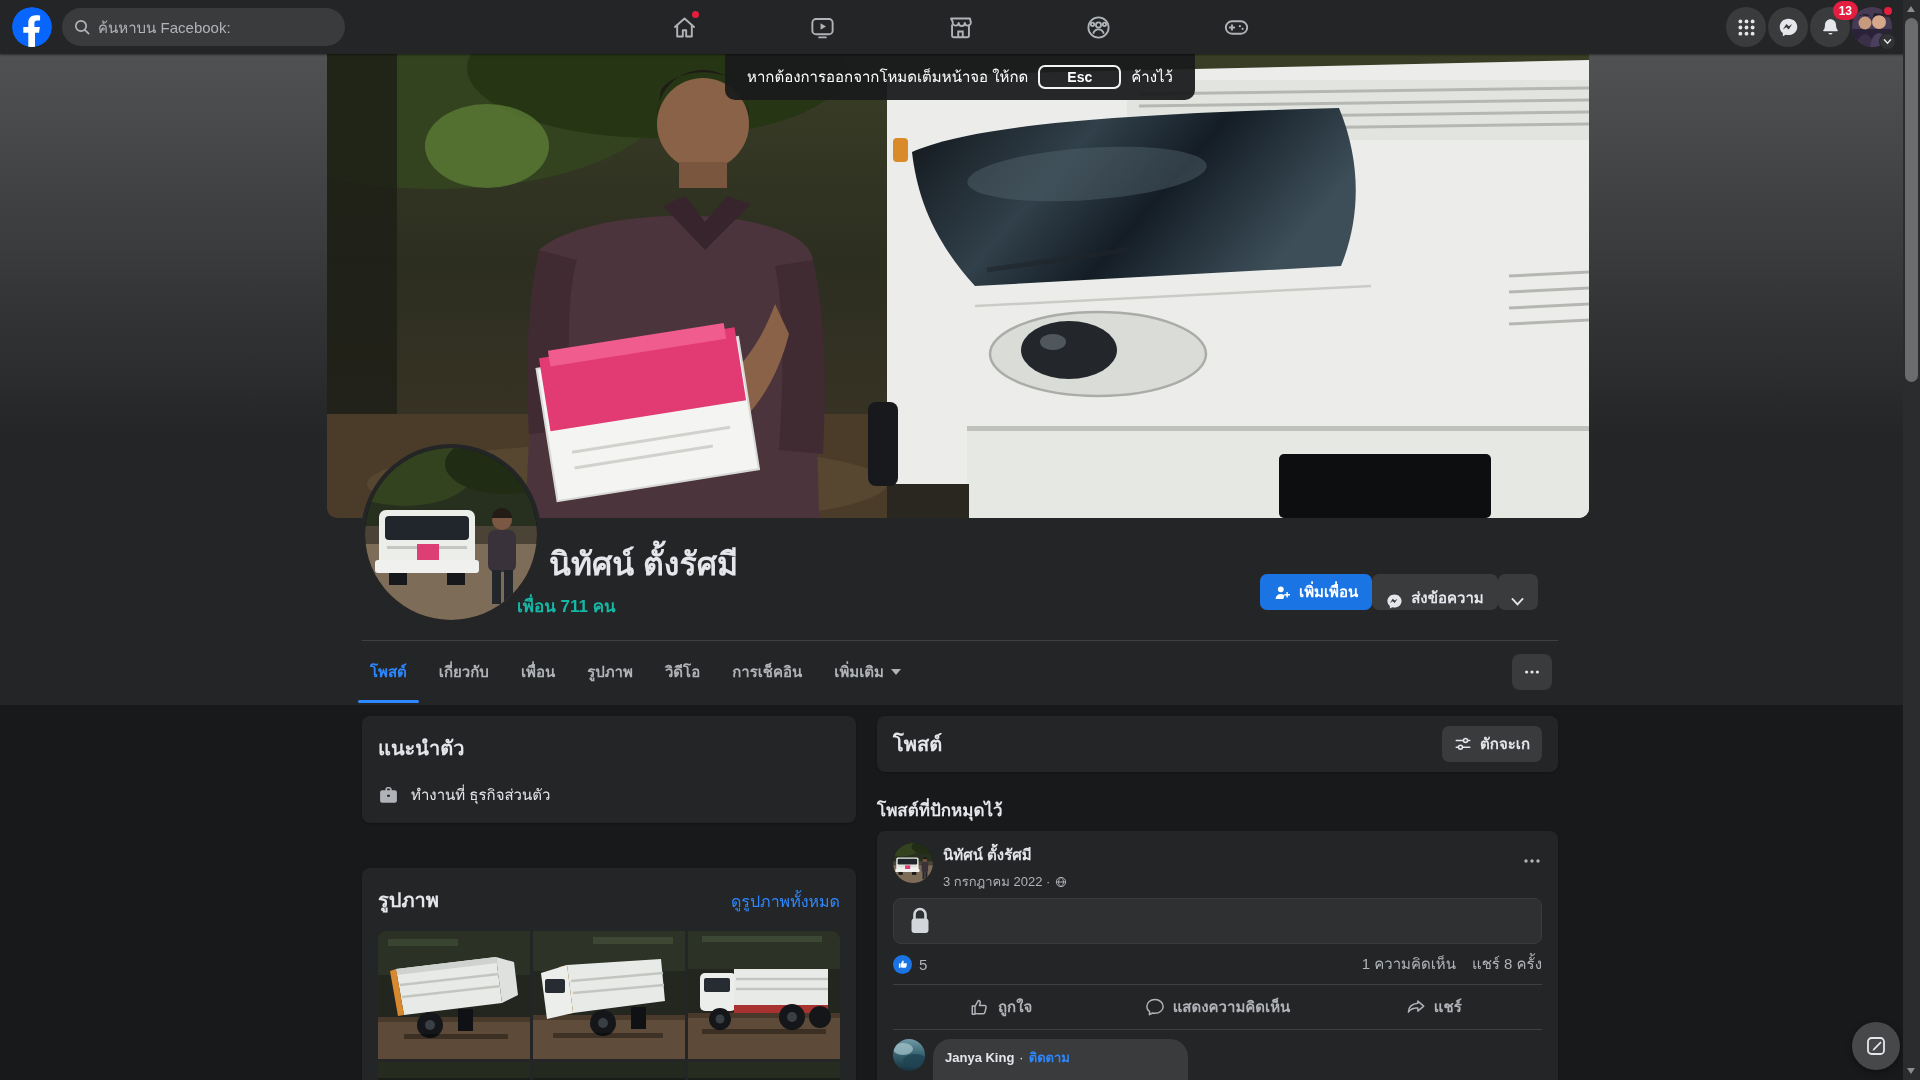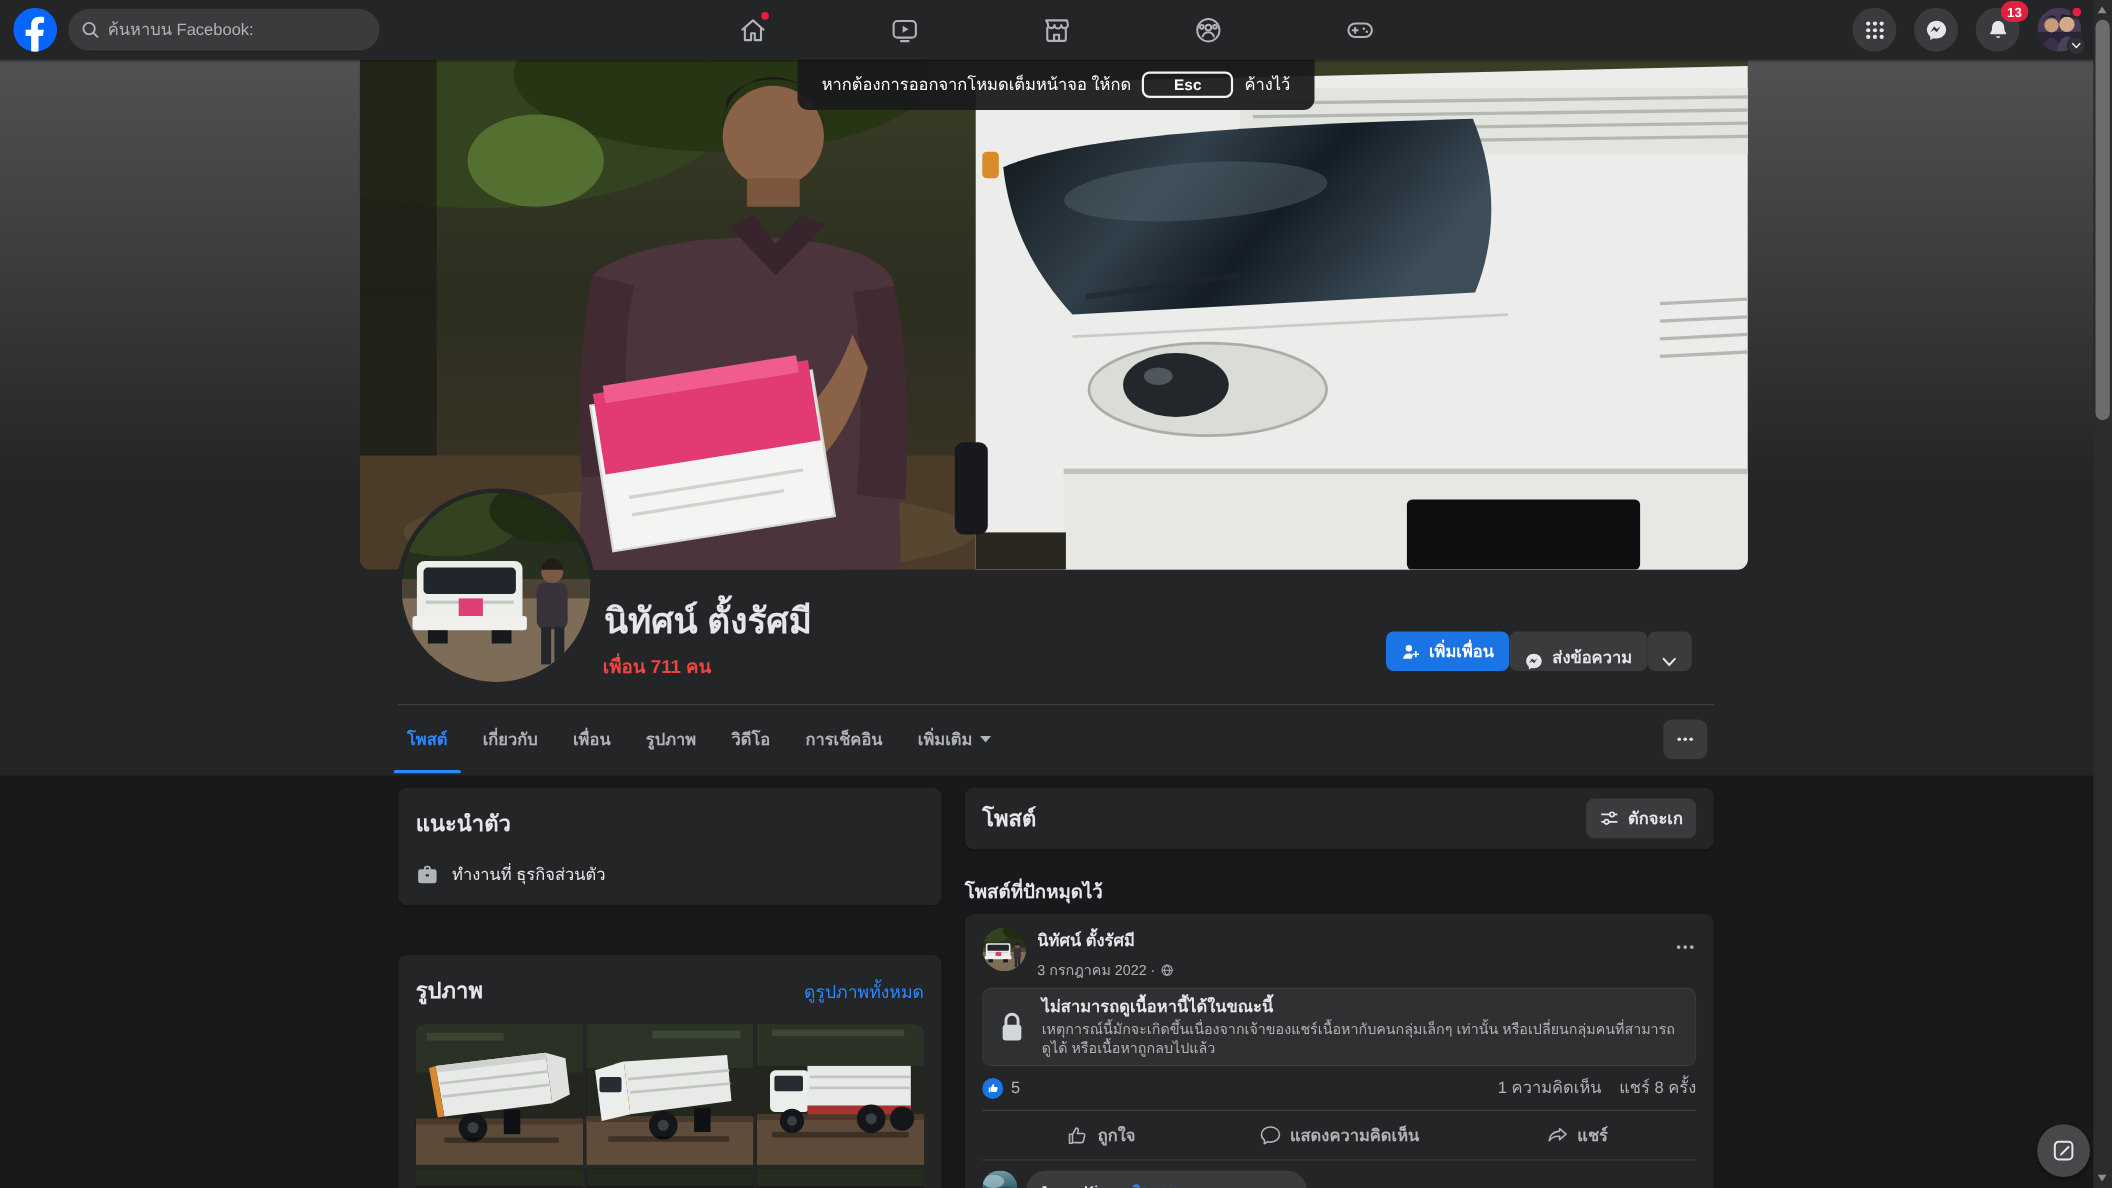--- a/index.html
+++ b/index.html
@@ -20,21 +20,21 @@
     display:flex; align-items:center; gap:8px; padding:0 12px; }
   .search-pill input { background:transparent; border:none; outline:none; color:#e4e6eb;
     font-size:15px; width:220px; font-family:inherit; }
   .search-pill input::placeholder { color:#b0b3b8; }
   .nav-center { position:absolute; left:calc(50% - 345px); top:0; width:690px; height:54px; display:flex; }
   .nav-tab { width:138px; height:54px; display:flex; align-items:center; justify-content:center;
     color:#b0b3b8; position:relative; cursor:pointer; }
   .nav-tab svg { width:27px; height:27px; }
   .nav-dot { position:absolute; top:9px; left:calc(50% + 6px); width:11px; height:11px;
     border-radius:50%; background:#e41e3f; border:2px solid #242526; }
-  .nav-right { position:absolute; right:28px; top:7px; display:flex; gap:16px; }
+  .nav-right { position:absolute; right:28px; top:7px; display:flex; gap:2px; }
   .circle-btn { width:40px; height:40px; border-radius:50%; background:#3a3b3c;
     display:flex; align-items:center; justify-content:center; color:#e4e6eb; position:relative; cursor:pointer; }
   .circle-btn svg { width:21px; height:21px; }
   .badge { position:absolute; top:-6px; right:-8px; min-width:24px; height:19px; padding:0 6px;
     background:#e41e3f; color:#fff; font-size:12px; font-weight:700; border-radius:10px;
     display:flex; align-items:center; justify-content:center; }
   .nav-avatar { width:40px; height:40px; border-radius:50%; overflow:hidden; position:relative; }
   .nav-avatar-wrap { position:relative; }
   .av-dot { position:absolute; top:-2px; right:-2px; width:12px; height:12px; border-radius:50%;
     background:#e41e3f; border:2px solid #242526; z-index:2; }
@@ -51,21 +51,21 @@
   
   .cover { position:absolute; left:327px; top:54px; width:1262px; height:464px;
     border-radius:0 0 10px 10px; overflow:hidden; z-index:10; cursor:pointer; }
   .cover svg { display:block; width:100%; height:100%; }
 
   
   .avatar-big { position:absolute; left:365px; top:448px; width:172px; height:172px;
     border-radius:50%; overflow:hidden; box-shadow:0 0 0 4px #242526; z-index:20; cursor:pointer; background:#2a2b2c; }
   .avatar-big svg { width:100%; height:100%; display:block; }
   .p-name { position:absolute; left:549px; top:538px; font-size:32px; font-weight:700; color:#e4e6eb; z-index:20; }
-  .p-friends { position:absolute; left:548px; top:592px; font-size:17px; font-weight:600; color:#ef4444; z-index:20; }
+  .p-friends { position:absolute; left:517px; top:592px; font-size:17px; font-weight:600; color:#14b8a6; z-index:20; }
   .p-actions { position:absolute; left:1260px; top:574px; display:flex; z-index:20; }
   .btn { height:36px; border-radius:7px; display:flex; align-items:center; justify-content:center;
     gap:8px; padding:0 14px; font-size:15px; font-weight:600; cursor:pointer; border:none; font-family:inherit; }
   .btn-primary { background:#1b74e4; color:#fff; }
   .btn-gray { background:#3a3b3c; color:#e4e6eb;align-items:flex-end; }
   .btn svg { width:17px; height:17px; }
   .btn-chev { width:40px; padding:0; }
 
   .head-divider { position:absolute; left:362px; top:640px; width:1196px; height:1px; background:#3e4042; z-index:20; }
 
@@ -577,24 +577,20 @@
             <circle cx="16" cy="10" r="1.7"></circle>
         </svg>
       </div>
     </div>
 
     <div class="unavail">
       <svg viewBox="0 0 24 30">
         <path d="M6.5 13 V8.5 a5.5 5.5 0 0 1 11 0 V13" fill="none" stroke="#d3d6da" stroke-width="2.6"></path>
         <rect x="3.5" y="12.5" width="17" height="14.5" rx="3" fill="#d3d6da"></rect>
       </svg>
-      <div>
-        <div class="unavail-title">ไม่สามารถดูเนื้อหานี้ได้ในขณะนี้</div>
-        <div class="unavail-body">เหตุการณ์นี้มักจะเกิดขึ้นเนื่องจากเจ้าของแชร์เนื้อหากับคนกลุ่มเล็กๆ เท่านั้น หรือเปลี่ยนกลุ่มคนที่สามารถดูได้ หรือเนื้อหาถูกลบไปแล้ว</div>
-      </div>
     </div>
 
     <div class="counts">
       <div class="count-left">
         <span class="like-badge">
           <svg viewBox="0 0 22 22" fill="#fff">
             <path d="M2 10 h3.4 v9.5 H2 z M6.4 18.8 V10.2 L10.4 3.2 c1.3 0 2.3 1.1 2.3 2.4 0 1 -.6 2.5 -1 3.6 h6.2 c1.1 0 2 1.1 1.7 2.2 l-1.4 6 c-.25 1 -1.1 1.7 -2.1 1.7 H9.3 c-1 0 -2 -.3 -2.9 -.8 z"></path>
           </svg>
         </span>
         <span>5</span>

